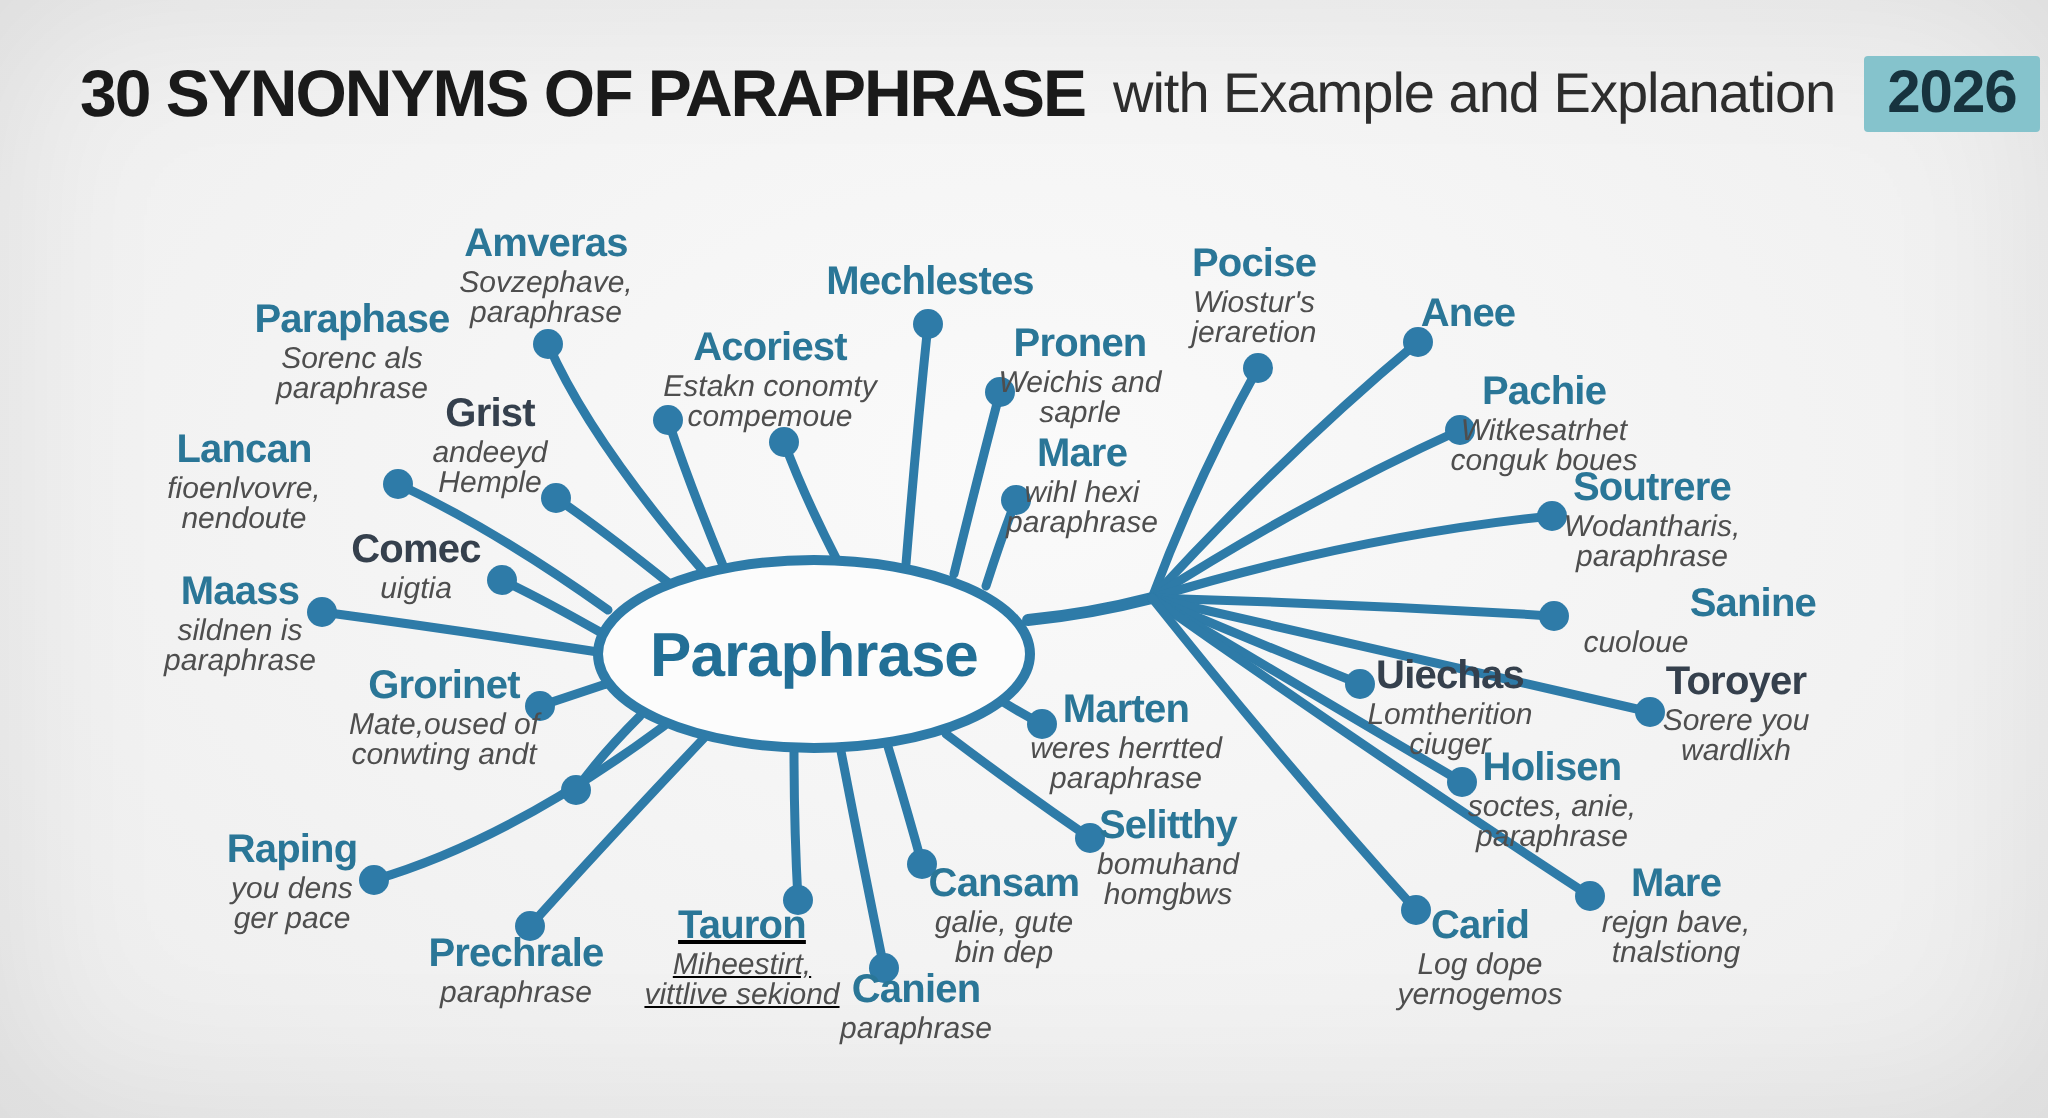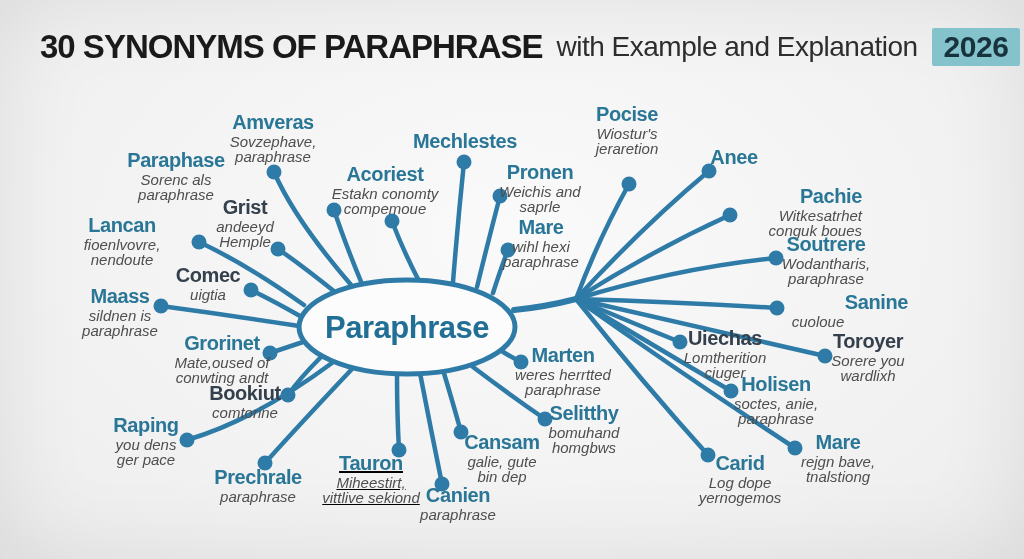--- a/index.html
+++ b/index.html
@@ -147,24 +147,20 @@
         <div class="node" style="left: 30px; top: 286px;">
           <div class="node-name" style="color: rgb(42, 118, 151);">Maass</div>
           <div class="node-sub">sildnen is
 paraphrase</div>
         </div>
         <div class="node" style="left: 132px; top: 333px;">
           <div class="node-name" style="color: rgb(42, 118, 151);">Grorinet</div>
           <div class="node-sub">Mate,oused of
 conwting andt</div>
         </div>
-        <div class="node" style="left: 155px; top: 383px;">
-          <div class="node-name" style="color: rgb(53, 64, 77);">Bookiut</div>
-          <div class="node-sub">comtorine</div>
-        </div>
         <div class="node" style="left: 56px; top: 415px;">
           <div class="node-name" style="color: rgb(42, 118, 151);">Raping</div>
           <div class="node-sub">you dens
 ger pace</div>
         </div>
         <div class="node" style="left: 168px; top: 467px;">
           <div class="node-name" style="color: rgb(42, 118, 151);">Prechrale</div>
           <div class="node-sub">paraphrase</div>
         </div>
         <div class="node" style="left: 281px; top: 453px; text-decoration: underline;">
@@ -192,29 +188,29 @@
         <div class="node" style="left: 450px; top: 162px;">
           <div class="node-name" style="color: rgb(42, 118, 151);">Pronen</div>
           <div class="node-sub">Weichis and
 saprle</div>
         </div>
         <div class="node" style="left: 451px; top: 217px;">
           <div class="node-name" style="color: rgb(42, 118, 151);">Mare</div>
           <div class="node-sub">wihl hexi
 paraphrase</div>
         </div>
-        <div class="node" style="left: 537px; top: 104px;">
+        <div class="node" style="left: 537px; top: 122px;">
           <div class="node-name" style="color: rgb(42, 118, 151);">Pocise</div>
           <div class="node-sub">Wiostur's
 jeraretion</div>
         </div>
         <div class="node" style="left: 644px; top: 135px; margin-top: 12px;">
           <div class="node-name" style="color: rgb(42, 118, 151);">Anee</div>
         </div>
-        <div class="node" style="left: 682px; top: 186px; text-align: right;">
+        <div class="node" style="left: 682px; top: 186px;">
           <div class="node-name" style="color: rgb(42, 118, 151);">Pachie</div>
           <div class="node-sub">Witkesatrhet
 conguk boues</div>
         </div>
         <div class="node" style="left: 736px; top: 234px;">
           <div class="node-name" style="color: rgb(42, 118, 151);">Soutrere</div>
           <div class="node-sub">Wodantharis,
 paraphrase</div>
         </div>
         <div class="node" style="left: 728px; top: 292px;">

